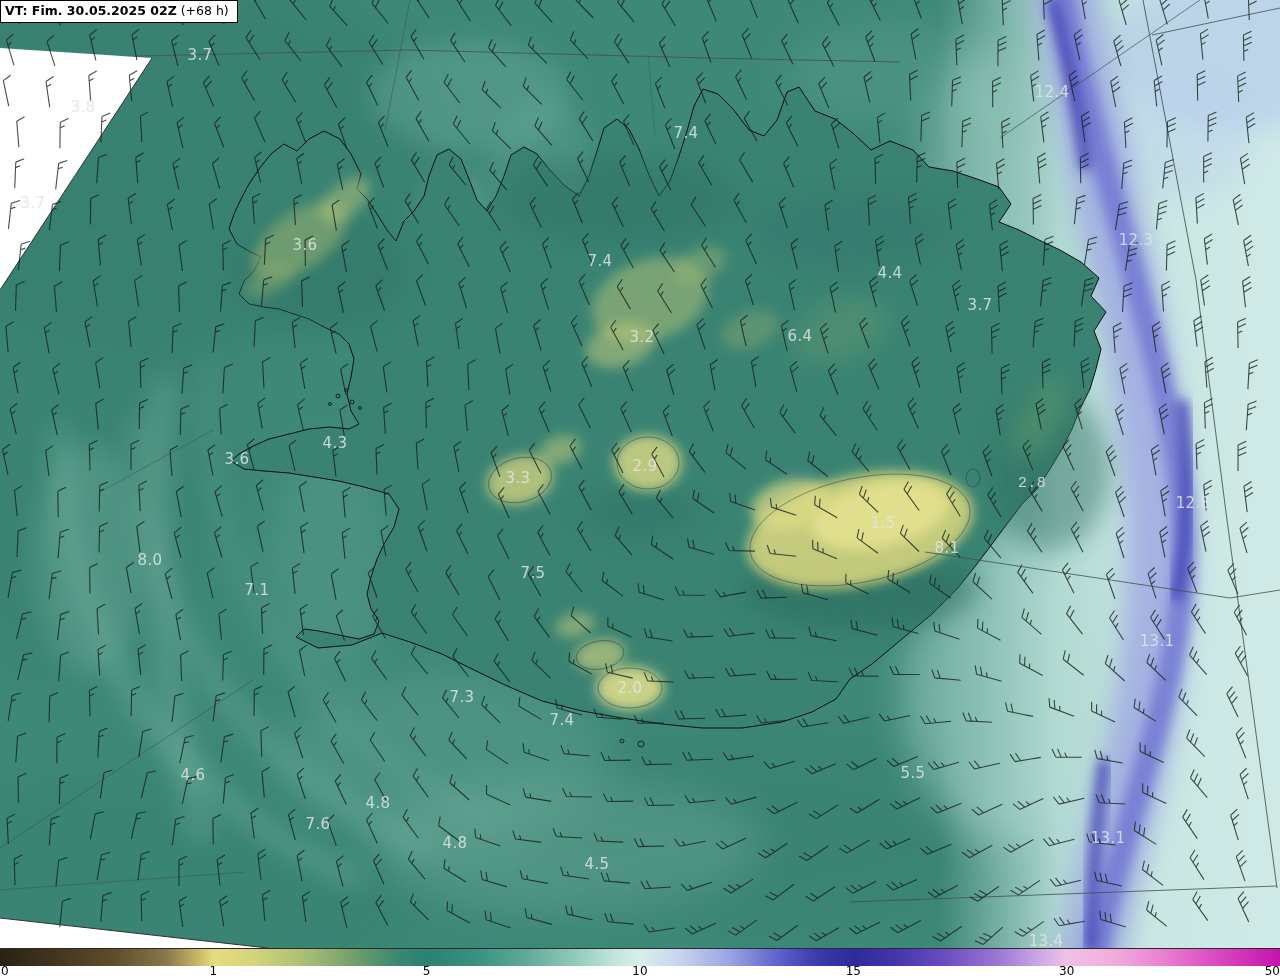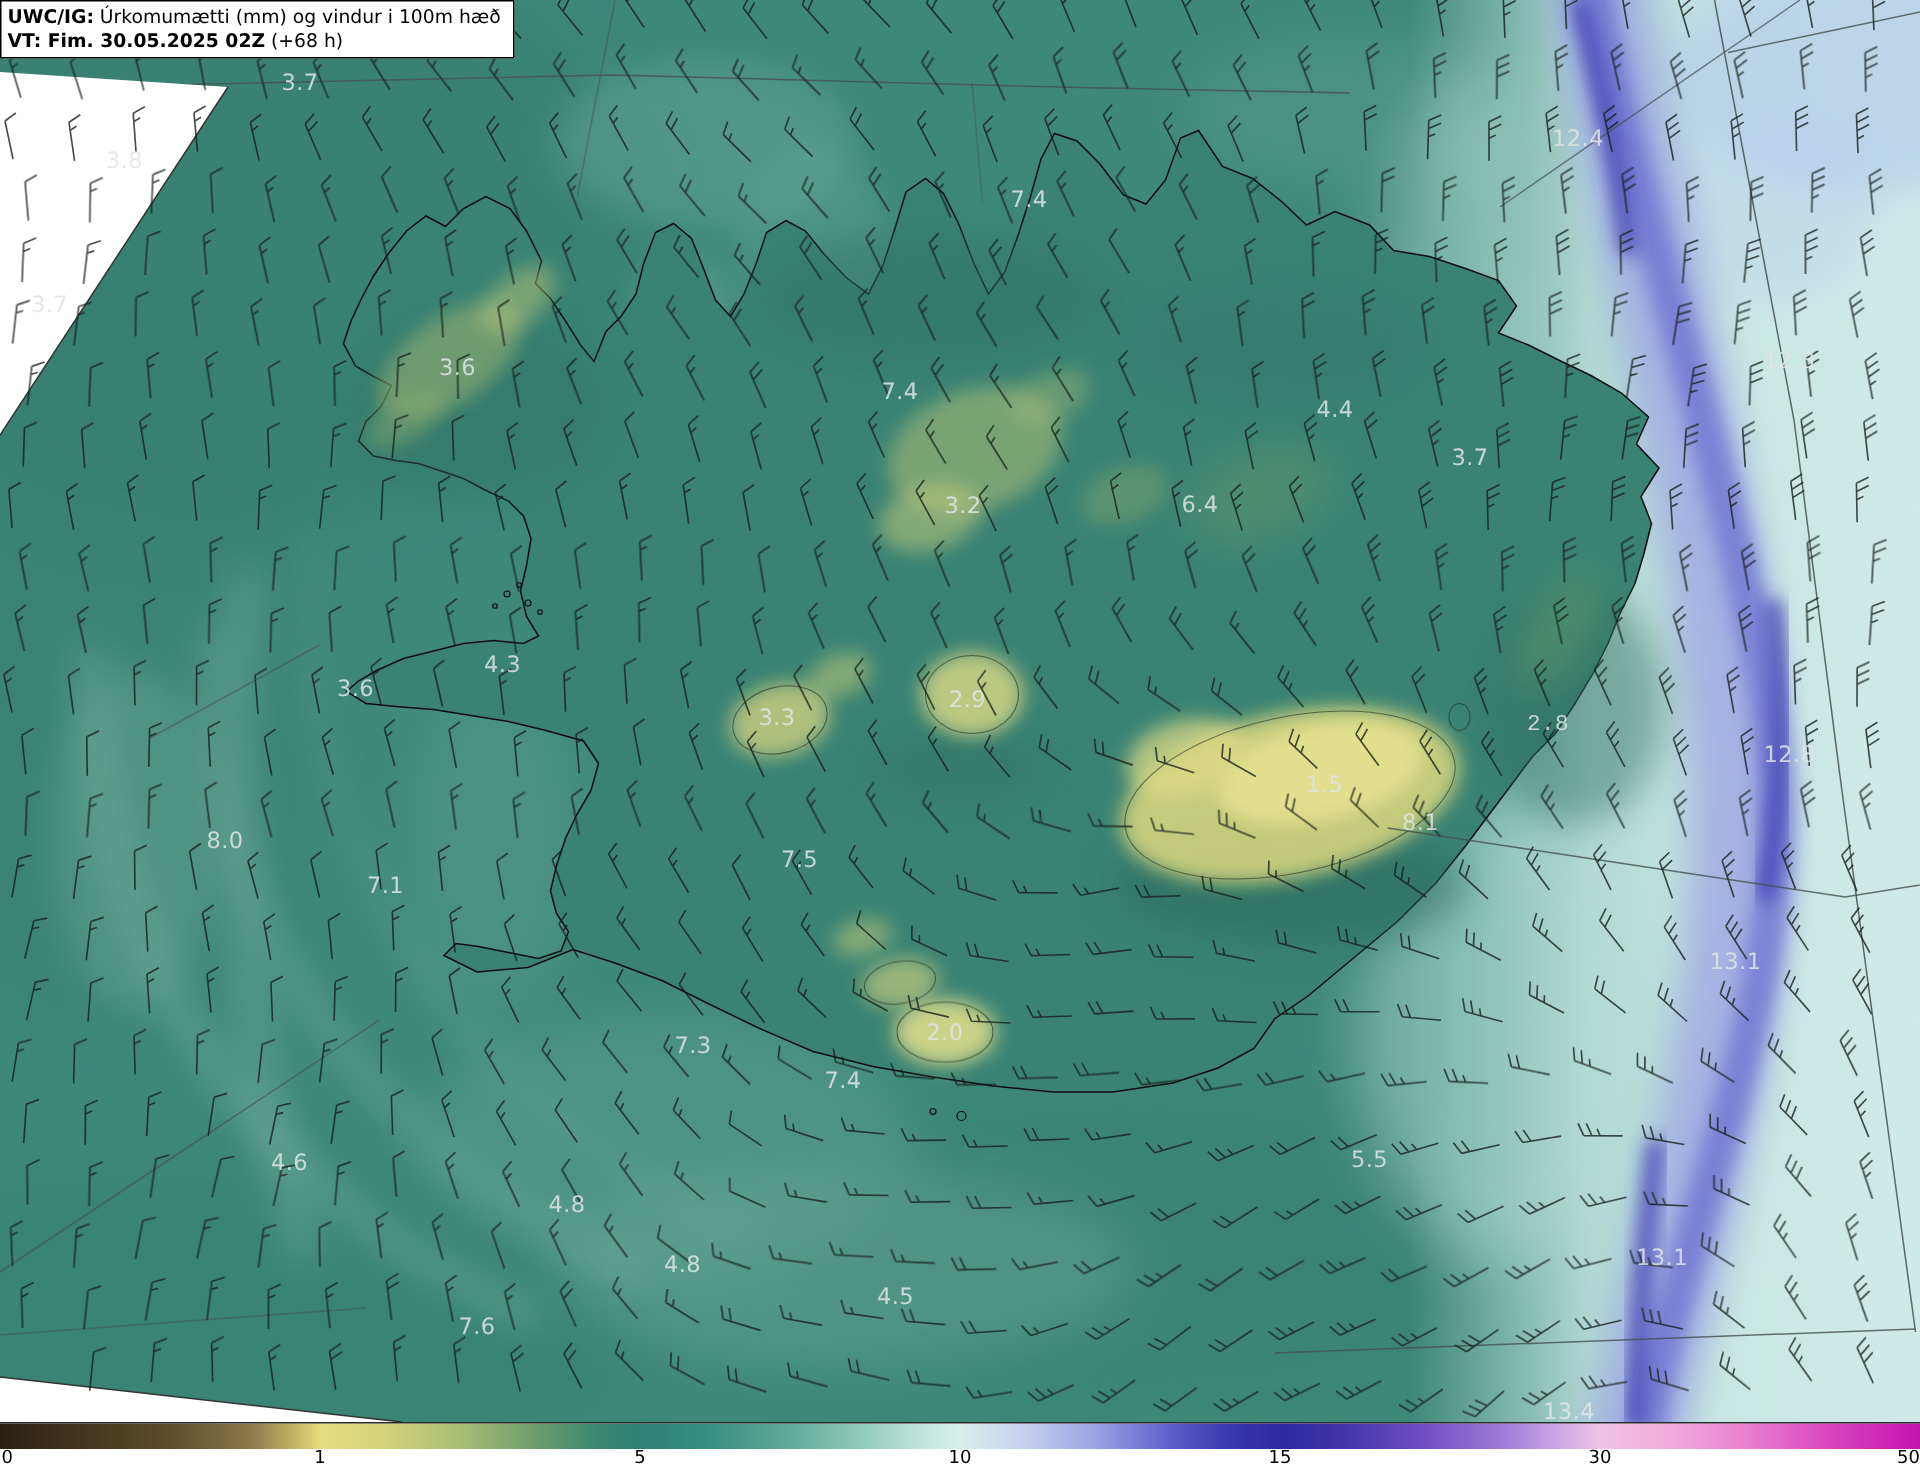--- a/index.html
+++ b/index.html
@@ -2304,21 +2304,21 @@
         </g>
       </g>
   </svg>
 
   <div class="plabels">
       <span class="plabel" style="left: 200px; top: 55px;">3.7</span>
       <span class="plabel" style="left: 83px; top: 107px;">3.8</span>
       <span class="plabel" style="left: 1052px; top: 92px;">12.4</span>
       <span class="plabel" style="left: 686px; top: 133px;">7.4</span>
       <span class="plabel" style="left: 33px; top: 203px;">3.7</span>
-      <span class="plabel" style="left: 1193px; top: 240px;">12.3</span>
+      <span class="plabel" style="left: 1136px; top: 240px;">12.3</span>
       <span class="plabel" style="left: 305px; top: 245px;">3.6</span>
       <span class="plabel" style="left: 600px; top: 261px;">7.4</span>
       <span class="plabel" style="left: 890px; top: 273px;">4.4</span>
       <span class="plabel" style="left: 980px; top: 305px;">3.7</span>
       <span class="plabel" style="left: 596px; top: 337px; margin-left: 46px;">3.2</span>
       <span class="plabel" style="left: 800px; top: 336px;">6.4</span>
       <span class="plabel" style="left: 335px; top: 443px;">4.3</span>
       <span class="plabel" style="left: 237px; top: 459px;">3.6</span>
       <span class="plabel" style="left: 518px; top: 478px;">3.3</span>
       <span class="plabel" style="left: 645px; top: 466px;">2.9</span>
@@ -2330,30 +2330,27 @@
       <span class="plabel" style="left: 533px; top: 573px;">7.5</span>
       <span class="plabel" style="left: 257px; top: 590px;">7.1</span>
       <span class="plabel" style="left: 1157px; top: 641px;">13.1</span>
       <span class="plabel" style="left: 630px; top: 688px;">2.0</span>
       <span class="plabel" style="left: 462px; top: 697px;">7.3</span>
       <span class="plabel" style="left: 562px; top: 720px;">7.4</span>
       <span class="plabel" style="left: 193px; top: 755px; margin-top: 20px;">4.6</span>
       <span class="plabel" style="left: 913px; top: 773px;">5.5</span>
       <span class="plabel" style="left: 378px; top: 803px;">4.8</span>
       <span class="plabel" style="left: 1108px; top: 838px;">13.1</span>
-      <span class="plabel" style="left: 318px; top: 884px;">7.6</span>
+      <span class="plabel" style="left: 318px; top: 824px;">7.6</span>
       <span class="plabel" style="left: 455px; top: 843px;">4.8</span>
       <span class="plabel" style="left: 597px; top: 864px;">4.5</span>
       <span class="plabel" style="left: 1046px; top: 941px;">13.4</span>
     </div>
 
   <div class="title-box">
-    <div>
-      <span class="b">UWC/IG:</span><span> Úrkomumætti (mm) og vindur i 100m hæð</span>
-    </div>
     <div>
       <span class="b">VT: Fim. 30.05.2025 02Z</span><span> (+68 h)</span>
     </div>
   </div>
 
   <div class="colorbar" style="background: linear-gradient(to right, rgb(42, 33, 19) 0%, rgb(71, 57, 33) 5%, rgb(94, 78, 43) 9%, rgb(138, 120, 74) 13%, rgb(200, 185, 104) 15.5%, rgb(231, 220, 128) 16.7%, rgb(211, 211, 123) 20%, rgb(168, 189, 116) 24%, rgb(107, 156, 108) 28%, rgb(59, 136, 112) 31%, rgb(43, 129, 114) 33.3%, rgb(55, 144, 128) 37%, rgb(95, 169, 150) 41%, rgb(146, 203, 188) 45%, rgb(194, 228, 220) 48%, rgb(216, 239, 235) 50%, rgb(201, 212, 240) 53%, rgb(155, 164, 228) 57%, rgb(92, 94, 203) 61%, rgb(58, 56, 173) 64%, rgb(45, 42, 158) 66.7%, rgb(68, 52, 172) 70%, rgb(109, 78, 194) 74%, rgb(156, 119, 214) 78%, rgb(201, 165, 230) 81%, rgb(239, 194, 230) 83.3%, rgb(242, 172, 220) 87%, rgb(233, 127, 208) 91%, rgb(218, 73, 192) 95%, rgb(197, 19, 174) 100%);"></div>
   <div class="colorbar-ticks">
       <span style="left: 0%; transform: translateX(1px);">0</span>
       <span style="left: 16.6667%; transform: translateX(-50%);">1</span>
       <span style="left: 33.3333%; transform: translateX(-50%);">5</span>

